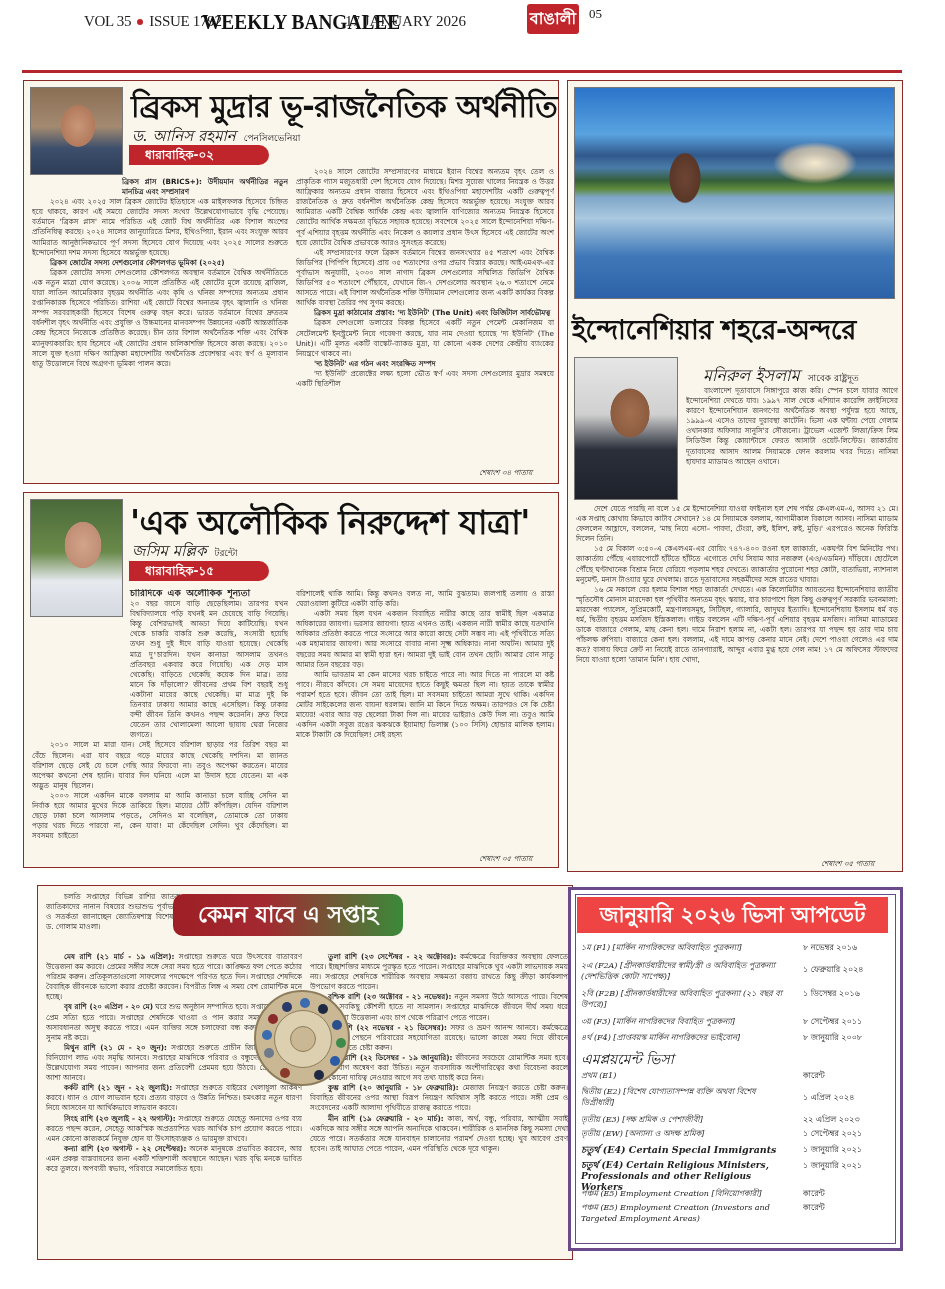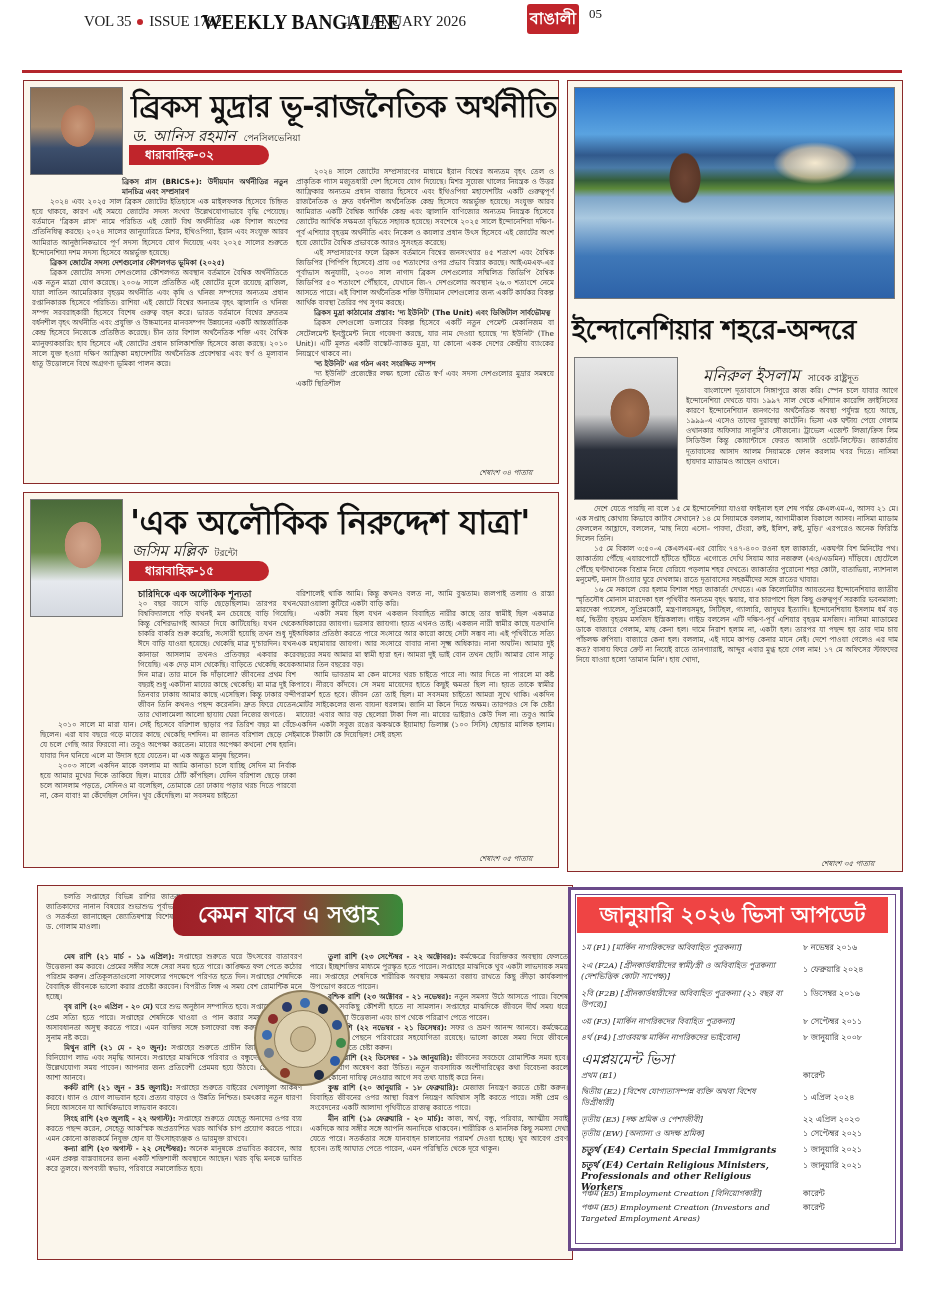--- a/index.html
+++ b/index.html
@@ -106,21 +106,21 @@
 </div>
 
 <div class="box" style="left:23px; top:492px; width:536px; height:376px;">
   <div class="photo" style="left:6px; top:6px; width:93px; height:118px; background: radial-gradient(ellipse 30px 38px at 52px 45px, #d2a48a 0%, #c08e74 60%, transparent 62%), linear-gradient(180deg,#4a6a3a 0%,#6a8a4a 45%,#e6e9ee 70%,#d5d9e0 100%);"></div>
   <div class="headline" style="left:106px; top:4px; font-size:33px;">'এক অলৌকিক নিরুদ্দেশ যাত্রা'</div>
   <div class="byline" style="left:108px; top:46px;">
     <span>জসিম মল্লিক</span><small>টরন্টো</small>
   </div>
   <div class="series-tag" style="left:105px; top:68px; width:140px;">ধারাবাহিক-১৫</div>
 
-  <div class="text" style="left:16px; top:96px; width:256px; height:274px;">
+  <div class="text" style="left:8px; top:96px; width:256px; height:274px;font-family:Liberation Mono, monospace;">
     <p class="sub" style="padding-left:98px; text-indent:0; font-size:9px;">চারিদিকে এক অলৌকিক শূন্যতা</p>
     <p style="padding-left:98px; text-indent:0;">২০ বছর বয়সে বাড়ি ছেড়েছিলাম। তারপর যখন বিশ্ববিদ্যালয়ে পড়ি যখনই মন চেয়েছে বাড়ি গিয়েছি। কিন্তু বেশিরভাগই আড্ডা দিয়ে কাটিয়েছি। যখন থেকে চাকরি বাকরি শুরু করেছি, সংসারী হয়েছি তখন শুধু দুই ঈদে বাড়ি যাওয়া হয়েছে। থেকেছি মাত্র দু'চারদিন। যখন কানাডা আসলাম তখনও প্রতিবছর একবার করে গিয়েছি। এক দেড় মাস থেকেছি। বাড়িতে থেকেছি কয়েক দিন মাত্র। তার মানে কি দাঁড়ালো? জীবনের প্রথম বিশ বছরই শুধু একটানা মায়ের কাছে থেকেছি। মা মাত্র দুই কি তিনবার ঢাকায় আমার কাছে এসেছিল। কিন্তু ঢাকার বন্দী জীবন তিনি কখনও পছন্দ করেননি। দ্রুত ফিরে যেতেন তার খোলামেলা আলো ছায়ায় ঘেরা নিজের জগতে।</p>
     <p>২০১০ সালে মা মারা যান। সেই হিসেবে বরিশাল ছাড়ার পর তিরিশ বছর মা বেঁচে ছিলেন। এরা যাব বছরে গড়ে মায়ের কাছে থেকেছি দশদিন। মা জানত বরিশাল ছেড়ে সেই যে চলে গেছি আর ফিরবো না। তবুও অপেক্ষা করতেন। মায়ের অপেক্ষা কখনো শেষ হয়নি। যাবার দিন ঘনিয়ে এলে মা উদাস হয়ে যেতেন। মা এক অদ্ভুত মানুষ ছিলেন।</p>
     <p>২০০৩ সালে একদিন মাকে বললাম মা আমি কানাডা চলে যাচ্ছি সেদিন মা নির্বাক হয়ে আমার মুখের দিকে তাকিয়ে ছিল। মায়ের ঠোঁট কাঁপছিল। যেদিন বরিশাল ছেড়ে ঢাকা চলে আসলাম পড়তে, সেদিনও মা বলেছিল, তোমাকে তো ঢাকায় পড়ার খরচ দিতে পারবো না, কেন যাবা! মা কেঁদেছিল সেদিন। খুব কেঁদেছিল। মা সবসময় চাইতো</p>
   </div>
   <div class="text" style="left:272px; top:96px; width:258px; height:266px;">
     <p style="text-indent:0;">বরিশালেই থাকি আমি। কিন্তু কখনও বলত না, আমি বুঝতাম। জলপাই তলায় ও রাস্তা ঘেরাওয়ালা কুটিরে একটা বাড়ি করি।</p>
     <p>একটা সময় ছিল যখন একজন বিবাহিত নারীর কাছে তার স্বামীই ছিল একমাত্র অধিকারের জায়গা। ভরসার জায়গা। হয়ত এখনও তাই। একজন নারী স্বামীর কাছে যতখানি অধিকার প্রতিষ্ঠা করতে পারে সংসারে আর কারো কাছে সেটা সম্ভব না। এই পৃথিবীতে সত্যি এক মহামায়ার জায়গা। আর সংসারে বাবার নানা সূক্ষ্ম অধিকার। নানা অঘটন। আমার দুই বছরের সময় আমার মা স্বামী হারা হন। আমরা দুই ভাই বোন তখন ছোট। আমার বোন সাতু আমার তিন বছরের বড়।</p>
     <p>আমি ভাবতাম মা কেন মাসের খরচ চাইতে পারে না। আর দিতে না পারলে মা কষ্ট পাবে। নীরবে কাঁদবে। সে সময় মায়েদের হাতে কিছুই ক্ষমতা ছিল না। হয়ত তাকে স্বামীর পরামর্শ হতে হবে। জীবন তো তাই ছিল। মা সবসময় চাইতো আমরা সুখে থাকি। একদিন মোটর সাইকেলের জন্য বায়না ধরলাম। জানি মা কিনে দিতে অক্ষম। তারপরও সে কি চেষ্টা মায়ের! এবার আর বড় ছেলেরা টাকা দিল না। মায়ের ভাইরাও কেউ দিল না। তবুও আমি একদিন একটা সবুজ রঙের ঝকঝকে ইয়ামাহা ডিলাক্স (১০০ সিসি) হোন্ডার মালিক হলাম। মাকে টাকাটা কে দিয়েছিল! সেই রহস্য</p>
   </div>
@@ -128,21 +128,21 @@
 </div>
 
 <div class="box" style="left:37px; top:885px; width:536px; height:375px;">
   <div class="text" style="left:8px; top:6px; width:134px; height:60px;">
     <p>চলতি সপ্তাহের বিভিন্ন রাশির জাতক জাতিকাদের নানান বিষয়ের শুভাশুভ পূর্বাভাস ও সতর্কতা জানাচ্ছেন জ্যোতিষশাস্ত্র বিশেষজ্ঞ ড. গোলাম মাওলা।</p>
   </div>
   <div class="text" style="left:8px; top:66px; width:256px; height:300px;">
     <p><b>মেষ রাশি (২১ মার্চ - ১৯ এপ্রিল):</b> <span>সপ্তাহের শুরুতে ঘরে উৎসবের বাতাবরণ উত্তেজনা কম করবে। প্রেমের সঙ্গীর সঙ্গে সেরা সময় হতে পারে। কাঙ্ক্ষিত ফল পেতে কঠোর পরিশ্রম করুন। প্রতিকূলতাগুলো সাফল্যের পদক্ষেপে পরিণত হতে দিন। সপ্তাহের শেষদিকে বৈবাহিক জীবনকে ভালো করার প্রচেষ্টা করবেন। বিপরীত লিঙ্গ এ সময় বেশ রোমান্টিক মনে হচ্ছে।</span></p>
     <p><b>বৃষ রাশি (২০ এপ্রিল - ২০ মে)</b> <span>ঘরে শুভ অনুষ্ঠান সম্পাদিত হবে। সপ্তাহের মাঝদিকে প্রেম সত্যি হতে পারে। সপ্তাহের শেষদিকে খাওয়া ও পান করার সময় সতর্ক হোন। অসাবধানতা অসুস্থ করতে পারে। এমন ব্যক্তির সঙ্গে চলাফেরা বন্ধ করুন যারা আপনার সুনাম নষ্ট করে।</span></p>
     <p><b>মিথুন রাশি (২১ মে - ২০ জুন):</b> <span>সপ্তাহের শুরুতে প্রাচীন জিনিস ও গয়নাতে বিনিয়োগ লাভ এবং সমৃদ্ধি আনবে। সপ্তাহের মাঝদিকে পরিবার ও বন্ধুদের সময় কাটাতে উল্লেখযোগ্য সময় পাবেন। আপনার জন্য প্রতিবেশী প্রেমময় হয়ে উঠবে। প্রেমের জীবনে আশা আনবে।</span></p>
-    <p><b>কর্কট রাশি (২১ জুন - 35 জুলাই):</b> <span>সপ্তাহের শুরুতে বাইরের খেলাধুলা আকর্ষণ করবে। ধ্যান ও যোগ লাভবান হবে। প্রত্যয় বাড়বে ও উন্নতি নিশ্চিত। চমৎকার নতুন ধারণা নিয়ে আসবেন যা আর্থিকভাবে লাভবান করবে।</span></p>
+    <p><b>কর্কট রাশি (২১ জুন - ২২ জুলাই):</b> <span>সপ্তাহের শুরুতে বাইরের খেলাধুলা আকর্ষণ করবে। ধ্যান ও যোগ লাভবান হবে। প্রত্যয় বাড়বে ও উন্নতি নিশ্চিত। চমৎকার নতুন ধারণা নিয়ে আসবেন যা আর্থিকভাবে লাভবান করবে।</span></p>
     <p><b>সিংহ রাশি (২৩ জুলাই - ২২ অগাস্ট):</b> <span>সপ্তাহের শুরুতে যেহেতু অন্যদের ওপর ব্যয় করতে পছন্দ করেন, সেহেতু আকস্মিক অপ্রত্যাশিত খরচ আর্থিক চাপ প্রয়োগ করতে পারে। এমন কোনো কাজকর্মে নিযুক্ত হোন যা উৎসাহব্যঞ্জক ও ভারমুক্ত রাখবে।</span></p>
     <p><b>কন্যা রাশি (২৩ অগাস্ট - ২২ সেপ্টেম্বর):</b> <span>অনেক মানুষকে প্রভাবিত করবেন, আর এমন প্রকল্প বাস্তবায়নের জন্য একটি শক্তিশালী অবস্থানে আছেন। খরচ বৃদ্ধি মনকে ভাবিত করে তুলবে। অপব্যয়ী স্বভাব, পরিবারে সমালোচিত হবে।</span></p>
   </div>
   <div class="text" style="left:272px; top:66px; width:258px; height:300px;">
     <p><b>তুলা রাশি (২৩ সেপ্টেম্বর - ২২ অক্টোবর):</b> <span>কর্মক্ষেত্রে বিরক্তিকর অবস্থায় ফেলতে পারে। ইচ্ছাশক্তির মাধ্যমে পুরস্কৃত হতে পারেন। সপ্তাহের মাঝদিকে খুব একটা লাভদায়ক সময় নয়। সপ্তাহের শেষদিকে শারীরিক অবস্থার সক্ষমতা বজায় রাখতে কিছু ক্রীড়া কার্যকলাপ উপভোগ করতে পারেন।</span></p>
     <p><b>বৃশ্চিক রাশি (২৩ অক্টোবর - ২১ নভেম্বর):</b> <span>নতুন সমস্যা উঠে আসতে পারে। বিশেষ করে যদি সবকিছু কৌশলী হাতে না সামলান। সপ্তাহের মাঝদিকে জীবনে দীর্ঘ সময় ধরে সম্মুখীন হওয়া উত্তেজনা এবং চাপ থেকে পরিত্রাণ পেতে পারেন।</span></p>
     <p><b>ধনু রাশি (২২ নভেম্বর - ২১ ডিসেম্বর):</b> <span>সফর ও ভ্রমণ আনন্দ আনবে। কর্মক্ষেত্রে ভালো করার পেছনে পরিবারের সহযোগিতা রয়েছে। ভালো কাজে সময় দিয়ে জীবনে অগ্রগতি আনতে চেষ্টা করুন।</span></p>
     <p><b>মকর রাশি (২২ ডিসেম্বর - ১৯ জানুয়ারি):</b> <span>জীবনের সবচেয়ে রোমান্টিক সময় হবে। নম্রতা সুযোগ অন্বেষণ করা উচিত। নতুন ব্যবসায়িক অংশীদারিত্বের কথা বিবেচনা করলে আগে কোনো দায়িত্ব নেওয়ার আগে সব তথ্য যাচাই করে নিন।</span></p>
     <p><b>কুম্ভ রাশি (২০ জানুয়ারি - ১৮ ফেব্রুয়ারি):</b> <span>মেজাজ নিয়ন্ত্রণ করতে চেষ্টা করুন। বিবাহিত জীবনের ওপর আস্থা বিরূপ নিয়ন্ত্রণ অবিশ্বাস সৃষ্টি করতে পারে। সঙ্গী প্রেম ও সংবেদনের একটি আলাদা পৃথিবীতে রাজত্ব করাতে পারে।</span></p>
     <p><b>মীন রাশি (১৯ ফেব্রুয়ারি - ২০ মার্চ):</b> <span>কাজ, অর্থ, বন্ধু, পরিবার, আত্মীয় সবাই একদিকে আর সঙ্গীর সঙ্গে আপনি অন্যদিকে থাকবেন। শারীরিক ও মানসিক কিছু সমস্যা দেখা যেতে পারে। সতর্কতার সঙ্গে যানবাহন চালানোর পরামর্শ দেওয়া হচ্ছে। খুব আবেগ প্রবণ হবেন। তাই আঘাত পেতে পারেন, এমন পরিস্থিতি থেকে দূরে থাকুন।</span></p>

